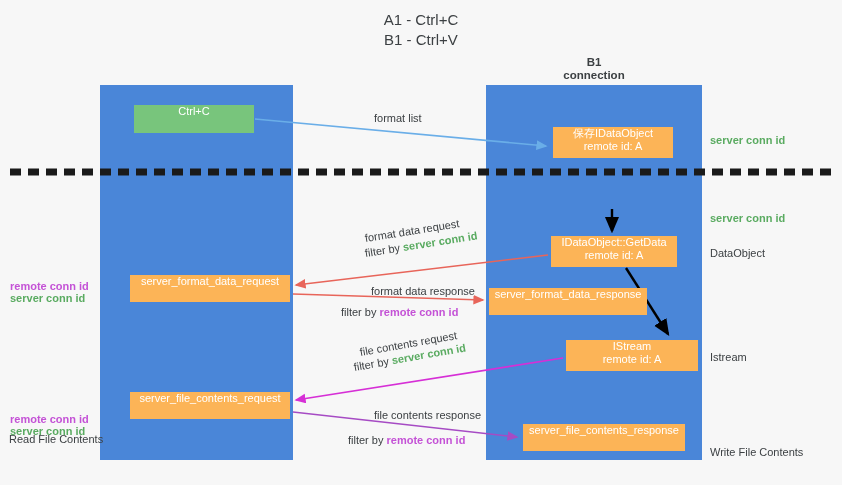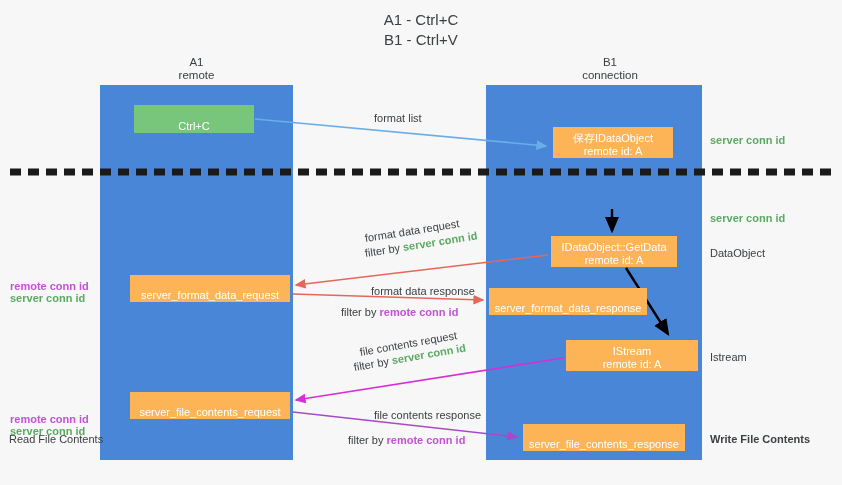--- a/index.html
+++ b/index.html
@@ -42,30 +42,30 @@
   .lane-head {
     position: absolute;
     text-align: center;
     font-size: 11.5px;
     line-height: 13px;
     color: #3c4043;
   }
   .lane-head .l1 { display: block; }
   .lane-head .l2 { display: block; }
   .head-a { left: 100px; top: 56px; width: 193px; }
-  .head-b { left: 502px; top: 56px; width: 216px; }
+  .head-b { left: 486px; top: 56px; width: 216px; font-weight: bold; }
 
   
   .box {
     position: absolute;
     box-sizing: border-box;
     display: flex;
     flex-direction: column;
     align-items: center;
-    justify-content: flex-end;
+    justify-content: flex-start;
     color: #ffffff;
     font-size: 11px;
     line-height: 13px;
     text-align: center;
   }
   .box.green { background: #78c57c; }
   .box.orange { background: #fcb457; }
   .box .sub { display: block; }
 
   .b-ctrlc   { left: 134px; top: 105px; width: 120px; height: 28px; }
@@ -102,24 +102,20 @@
 </head>
 <body>
 
 <div id="canvas">
 
   <div class="title">
     <div>A1 - Ctrl+C</div>
     <div>B1 - Ctrl+V</div>
   </div>
 
-  <div class="lane-head head-a">
-    <span class="l1">A1</span>
-    <span class="l2">remote</span>
-  </div>
   <div class="lane-head head-b">
     <span class="l1">B1</span>
     <span class="l2">connection</span>
   </div>
 
   <div class="lane lane-a"></div>
   <div class="lane lane-b"></div>
 
   <svg class="svg-layer" viewBox="0 0 842 485">
     <defs>
@@ -219,15 +215,15 @@
   <div class="txt green" style="left:10px; top:291px;">server conn id</div>
 
   <div class="txt dark" style="left:9px; top:392px;margin-top:40px;">Read File Contents</div>
   <div class="txt magenta" style="left:10px; top:412px;">remote conn id</div>
   <div class="txt green" style="left:10px; top:424px;">server conn id</div>
 
   <div class="txt green" style="left:710px; top:133px;">server conn id</div>
   <div class="txt green" style="left:710px; top:211px;">server conn id</div>
   <div class="txt dark" style="left:710px; top:246px;">DataObject</div>
   <div class="txt dark" style="left:710px; top:350px;">Istream</div>
-  <div class="txt dark" style="left:710px; top:432px;font-weight:bold;">Write File Contents</div>
+  <div class="txt dark" style="left:710px; top:445px;">Write File Contents</div>
 
 </div>
 
 </body></html>

